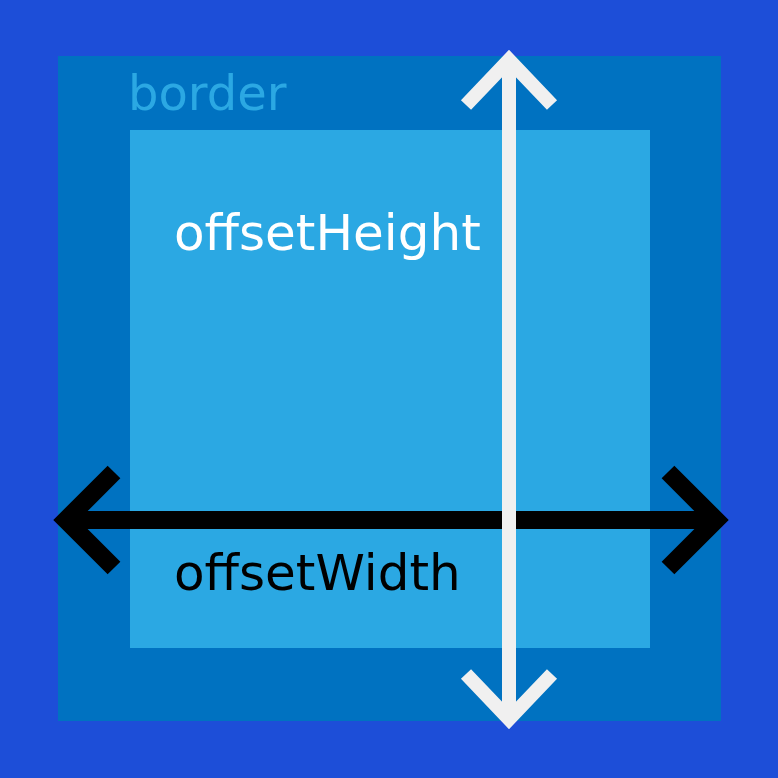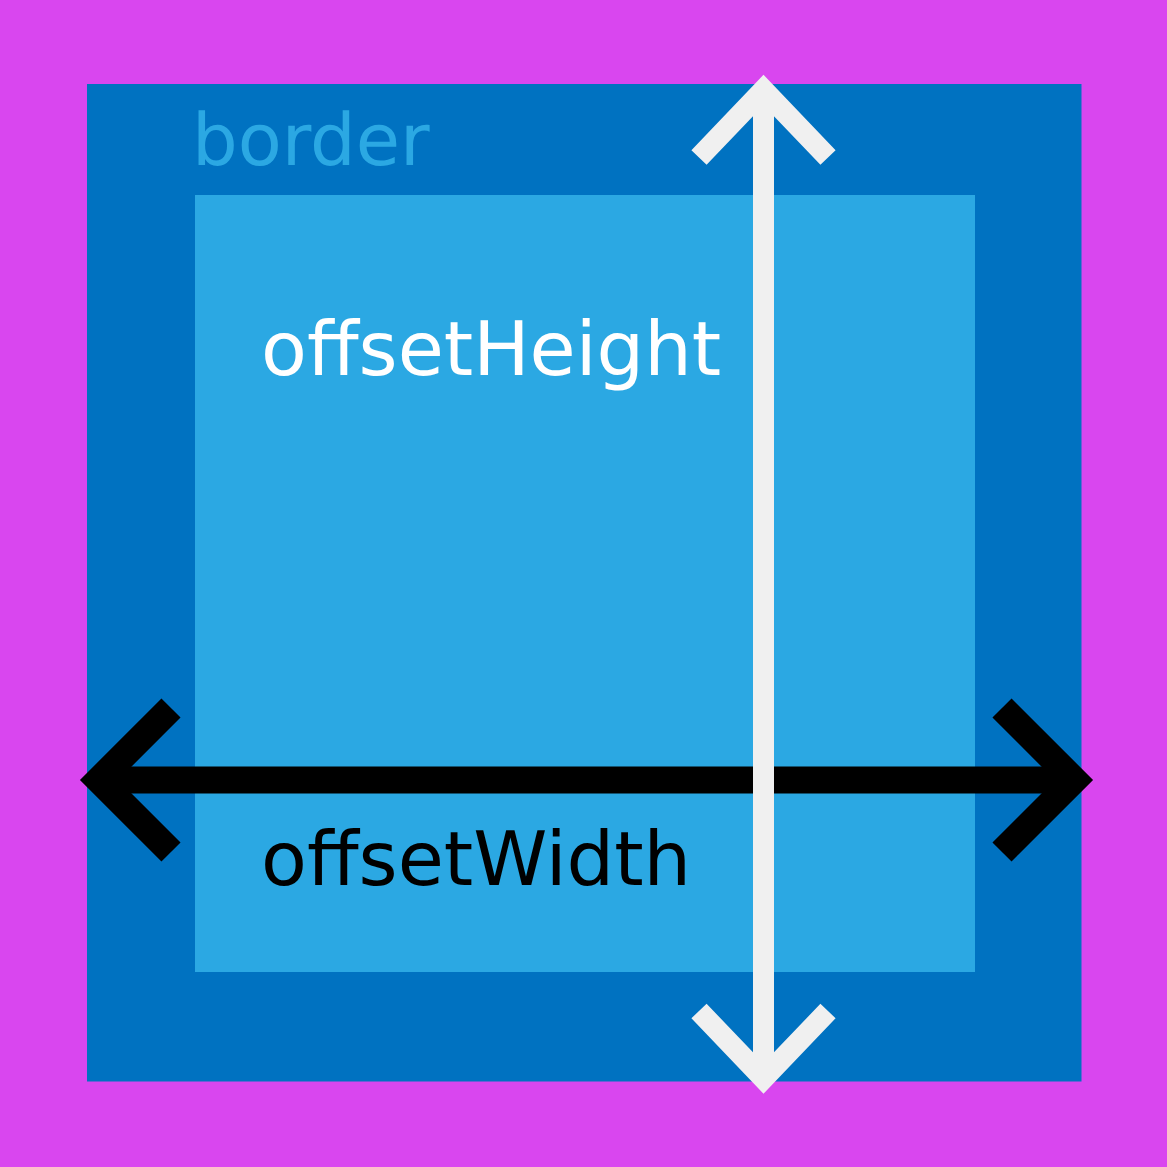--- a/index.html
+++ b/index.html
@@ -42,21 +42,21 @@
   }
   .label-offset-width {
     font-family: "DejaVu Sans", sans-serif;
     font-size: 50px;
     font-weight: 400;
   }
 </style>
 </head>
 <body>
 
-<div id="diagram-canvas" style="width: 778px; height: 778px; background: #d946ef;">
+<div id="diagram-canvas" style="width: 778px; height: 778px; background: #1d4ed8;">
 
   <svg id="diagram-svg" viewBox="0 0 778 778" xmlns="http://www.w3.org/2000/svg" style="width: 778px; height: 778px;">
 
     <rect x="58" y="56" width="663" height="665" fill="#0072c1"></rect>
 
     <rect x="130" y="130" width="520" height="518" fill="#2ba8e3"></rect>
 
     <text class="label-text label-border" x="128" y="110" fill="#2ba8e3">border</text>
 
     <text class="label-text label-offset-height" x="174" y="250" fill="#ffffff">offsetHeight</text>

